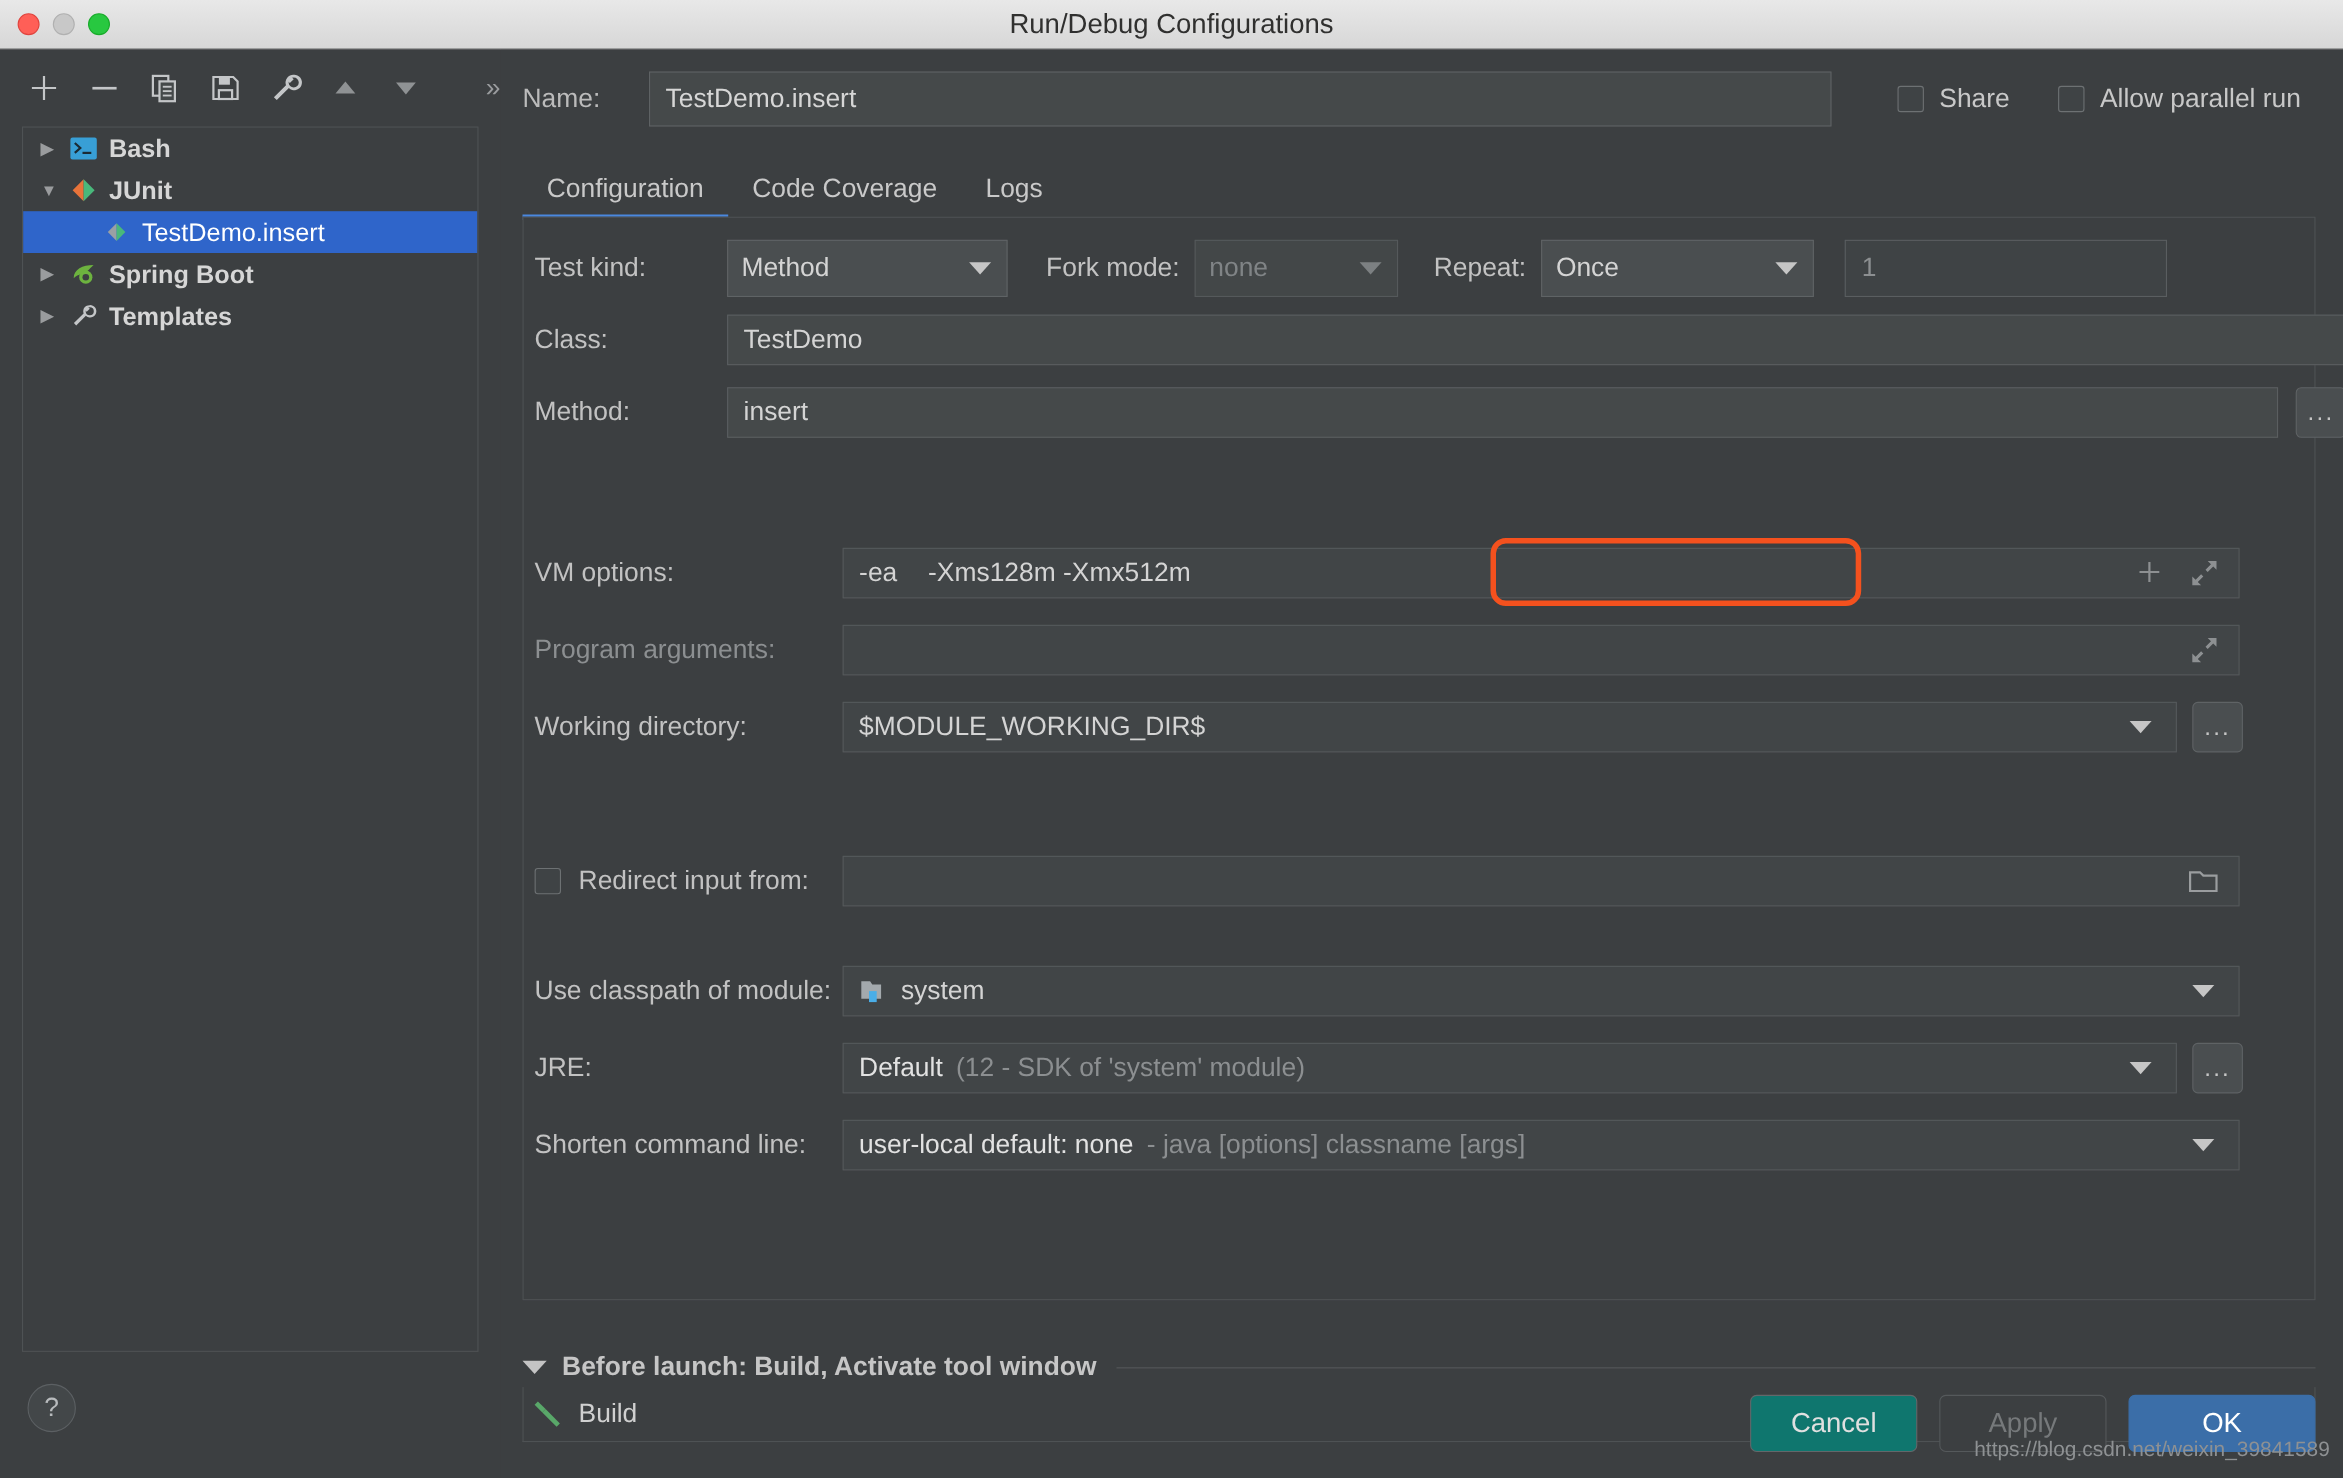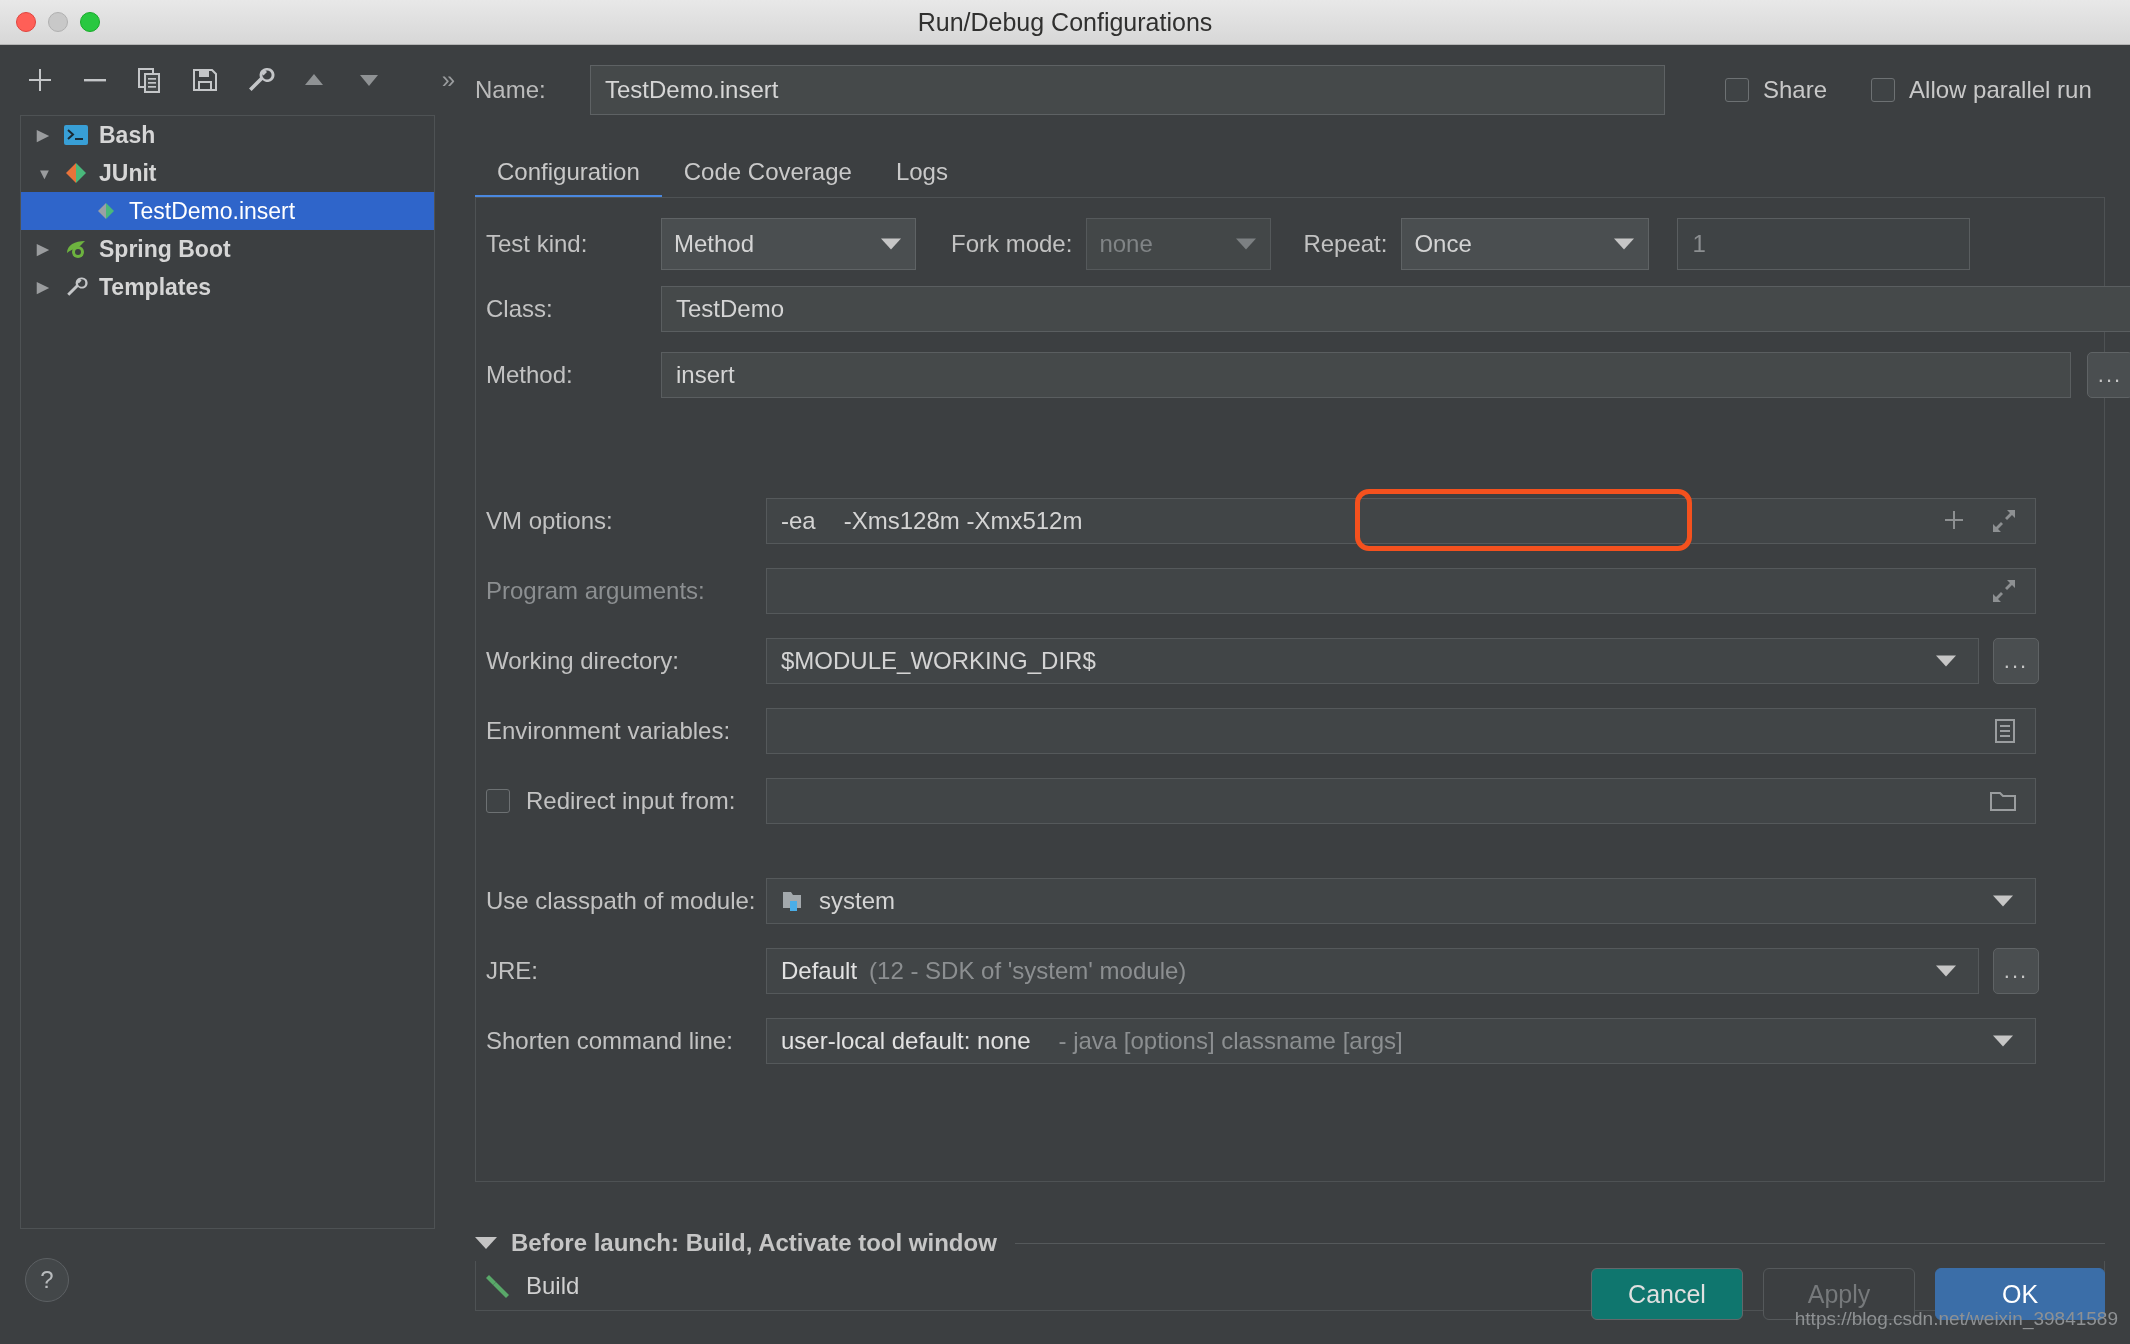--- a/index.html
+++ b/index.html
@@ -412,34 +412,20 @@
 
     <div class="row" style="left:10px; top:440px;">
       <div class="lbl" style="width:280px">Working directory:</div>
       <div class="field flat" style="width:1213px; position:relative;">
         <span>$MODULE_WORKING_DIR$</span>
         <span class="caret" style="right:22px"></span>
       </div>
       <div class="browse-btn" style="margin-left:14px">...</div>
     </div>
 
-    <div class="row" style="left:10px; top:510px;">
-      <div class="lbl" style="width:280px">Environment variables:</div>
-      <div class="field flat" style="width:1270px;">
-        <span></span>
-        <span class="icon-right" style="right:18px;">
-          <svg width="24" height="26" viewBox="0 0 24 26">
-            <rect x="3" y="2" width="18" height="22" fill="none" stroke="#9a9d9f" stroke-width="2"></rect>
-            <rect x="7" y="7" width="10" height="2" fill="#9a9d9f"></rect>
-            <rect x="7" y="12" width="10" height="2" fill="#9a9d9f"></rect>
-            <rect x="7" y="17" width="10" height="2" fill="#9a9d9f"></rect>
-          </svg>
-        </span>
-      </div>
-    </div>
 
     <div class="row" style="left:10px; top:580px;">
       <div style="width:280px; display:flex; align-items:center;">
         <span class="chkbox" style="margin-right:16px"></span>
         <span class="lbl">Redirect input from:</span>
       </div>
       <div class="field flat" style="width:1270px;">
         <span></span>
         <span class="icon-right" style="right:18px;">
           <svg width="28" height="24" viewBox="0 0 28 24">
@@ -470,21 +456,21 @@
         <span class="dimtext" style="margin-left:12px">(12 - SDK of 'system' module)</span>
         <span class="caret" style="right:22px"></span>
       </div>
       <div class="browse-btn" style="margin-left:14px">...</div>
     </div>
 
     <div class="row" style="left:10px; top:820px;">
       <div class="lbl" style="width:280px">Shorten command line:</div>
       <div class="field flat" style="width:1270px; position:relative;">
         <span class="brighttext">user-local default: none</span>
-        <span class="dimtext" style="margin-left:28px">- java [options] classname [args]</span>
+        <span class="dimtext" style="margin-left:12px">- java [options] classname [args]</span>
         <span class="caret" style="right:22px"></span>
       </div>
     </div>
 
   </div>
 
   <div class="beforelaunch">
     <span class="bl-arrow"></span>
     <span class="bl-text">Before launch: Build, Activate tool window</span>
     <span class="bl-line"></span>

